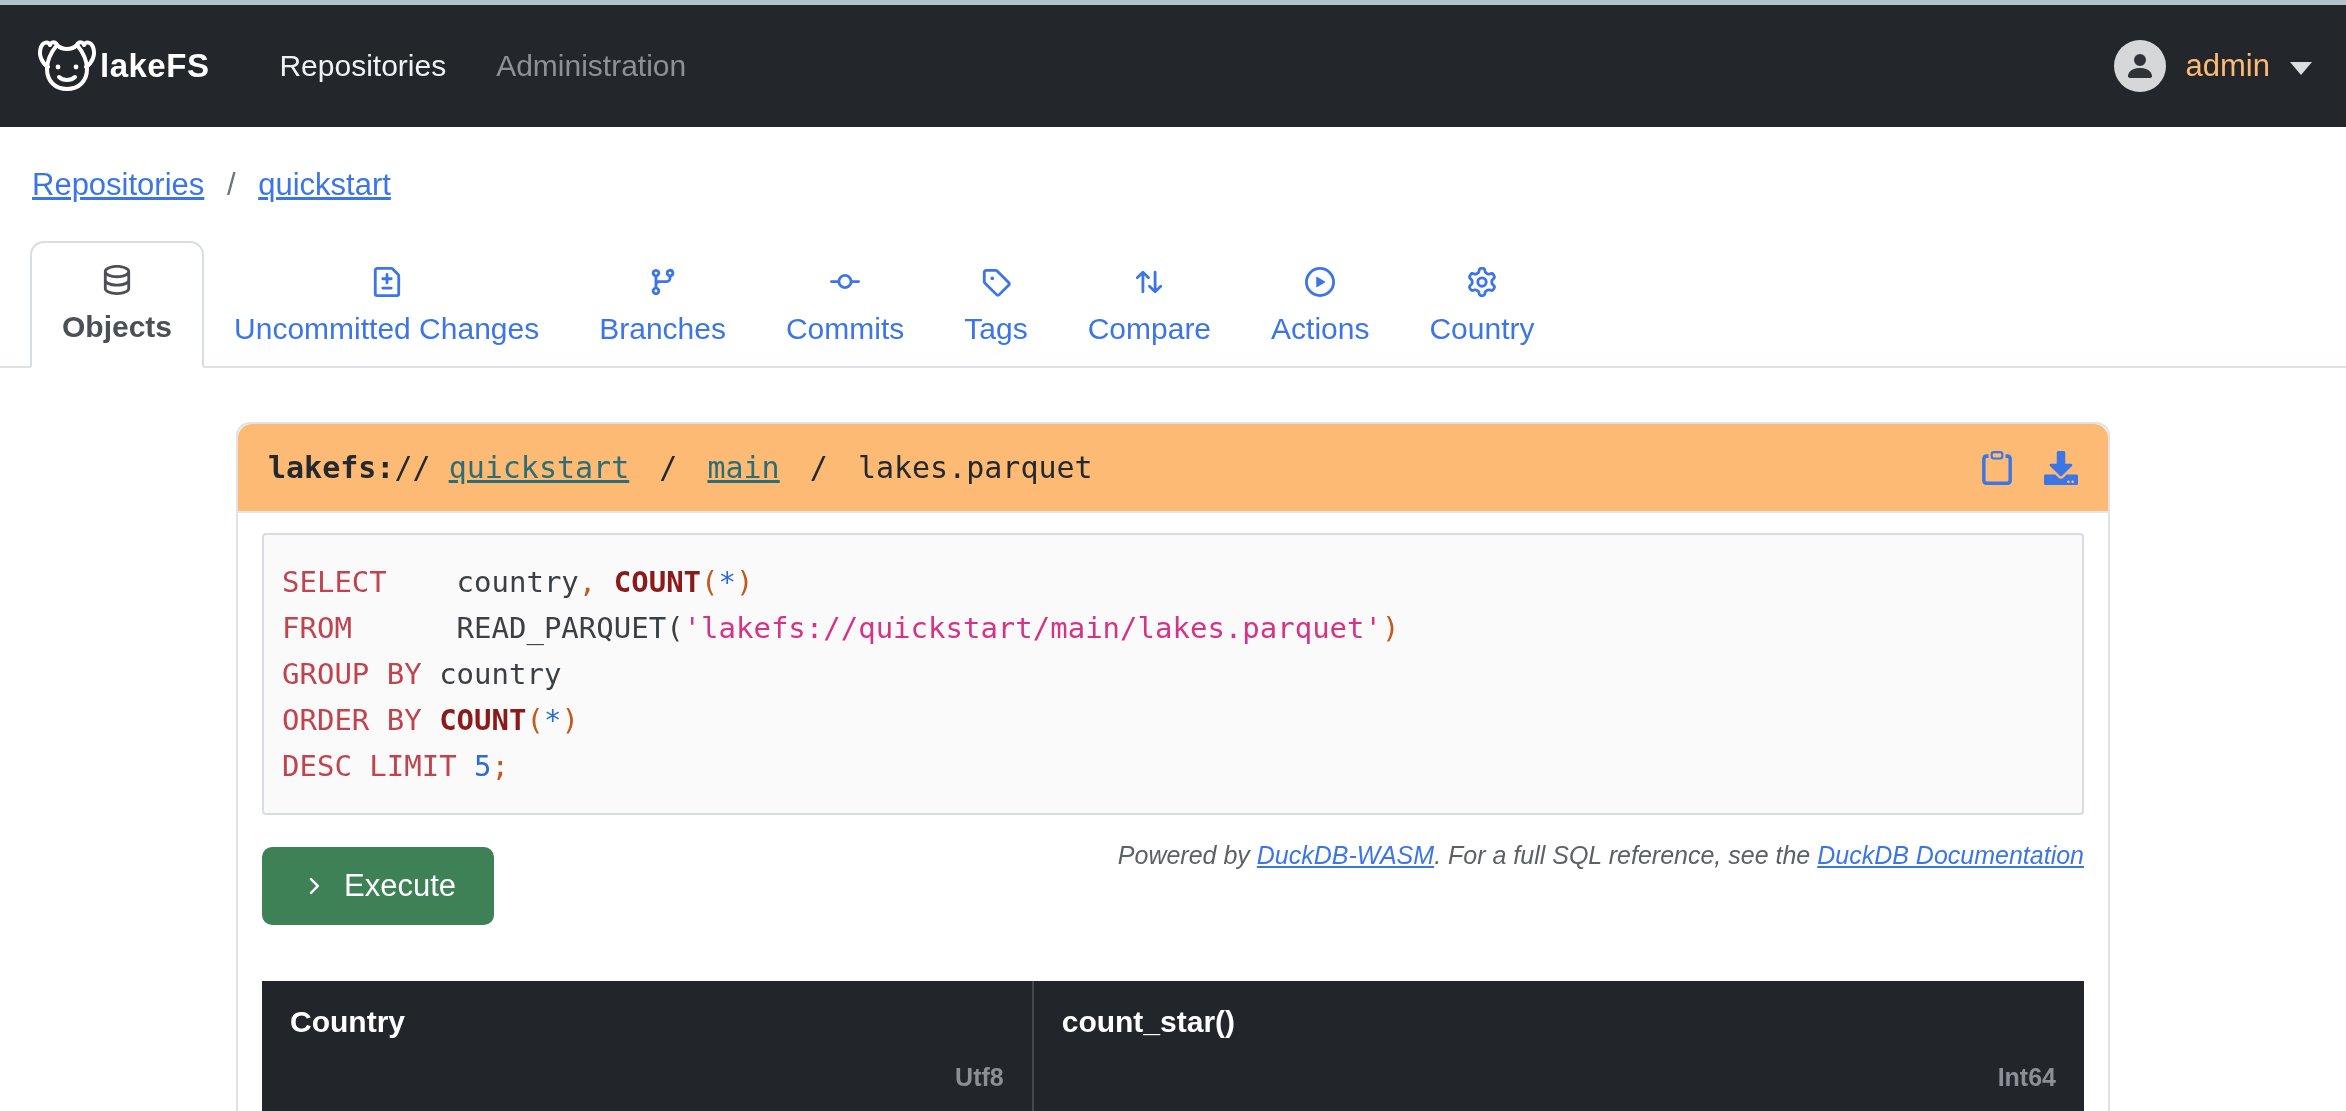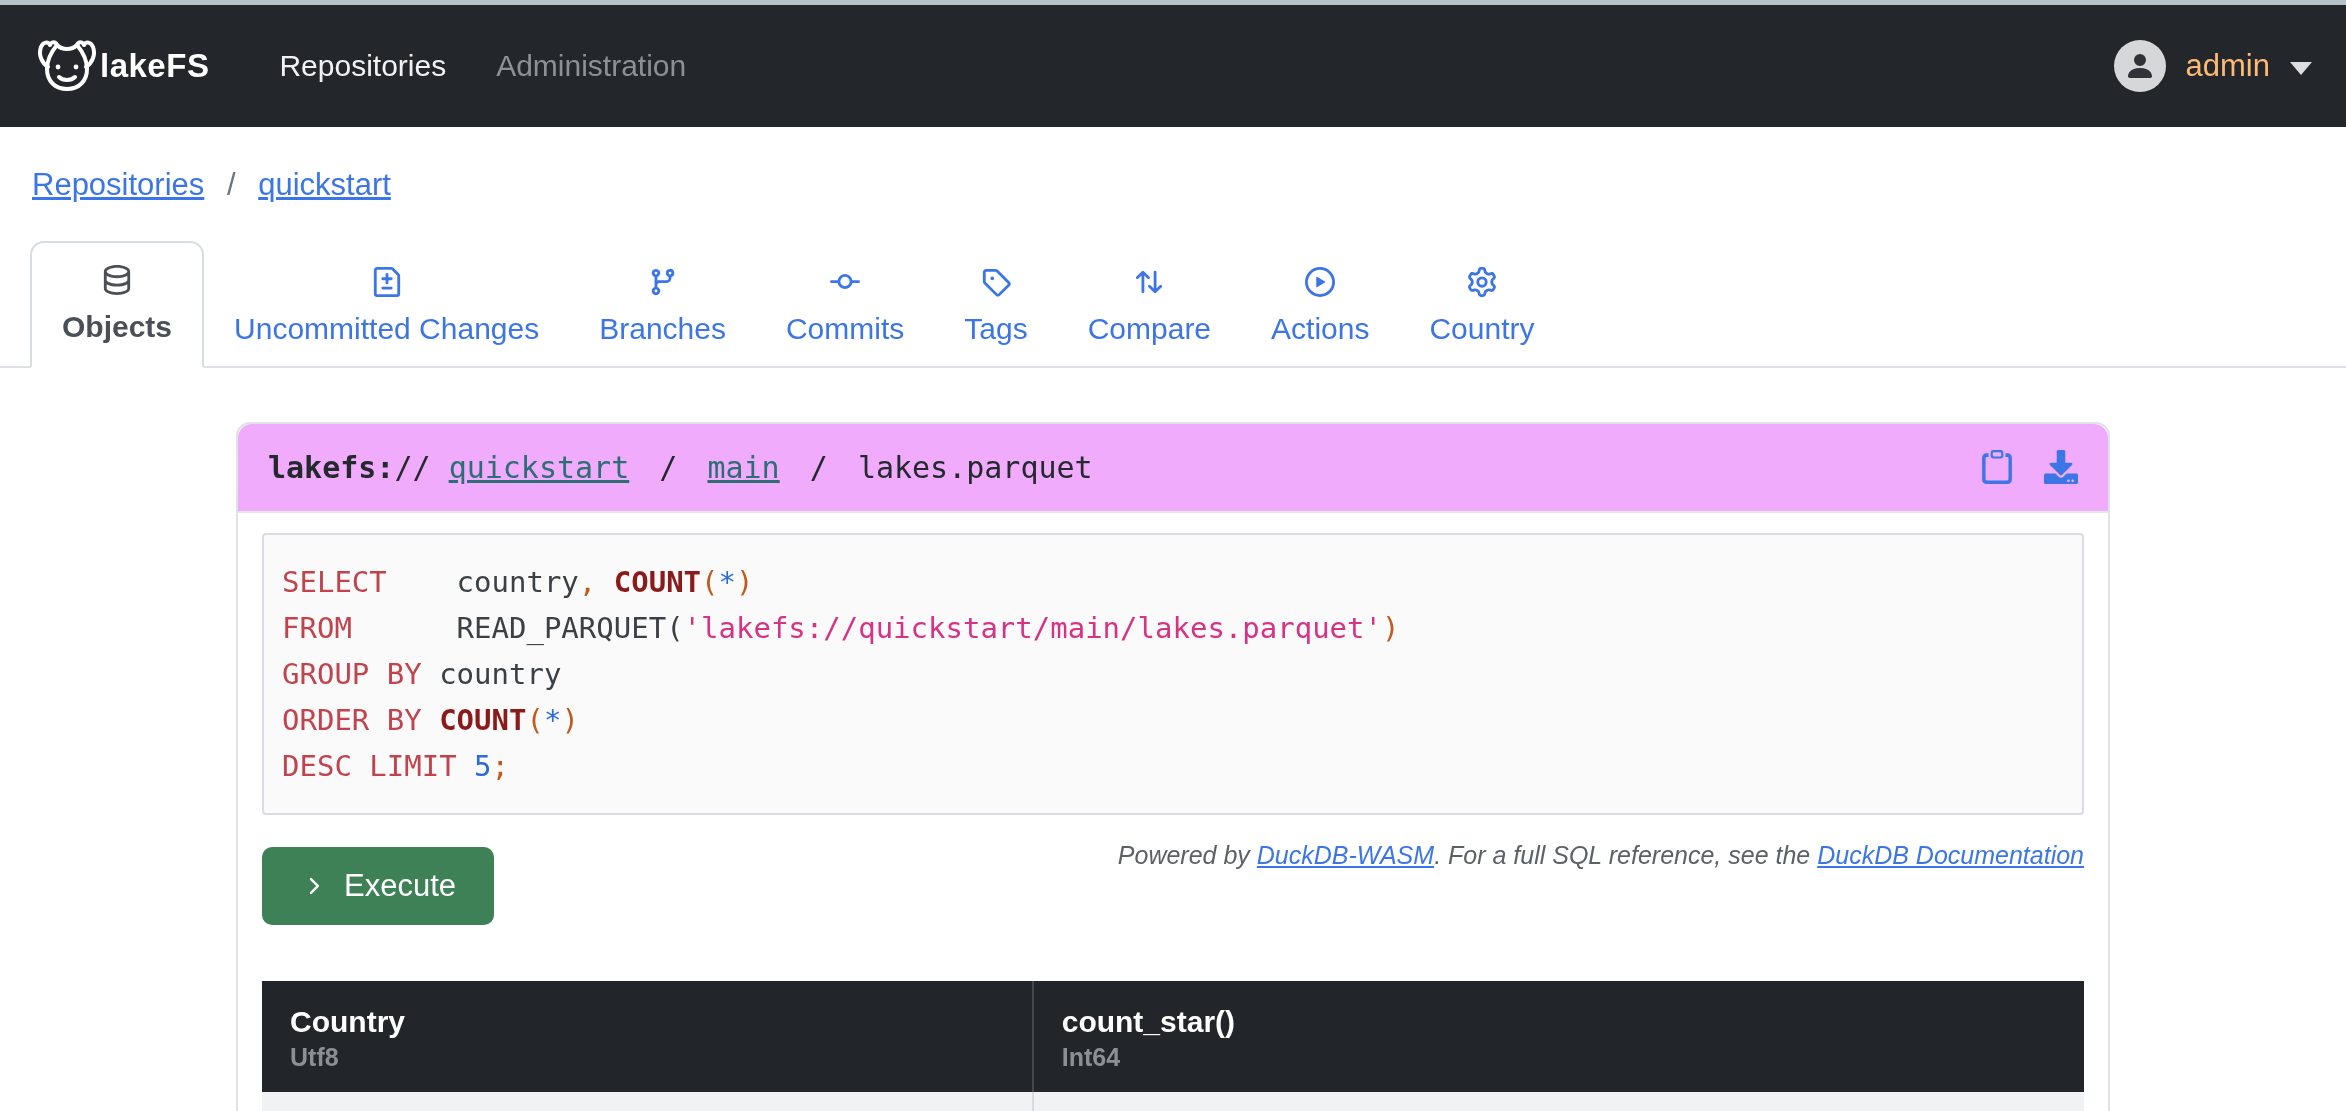--- a/index.html
+++ b/index.html
@@ -41,22 +41,22 @@
   .tab { display:flex; align-items:center; gap:15px; padding:22px 30px;
          font-size:30px; color:#3c75e6; cursor:pointer; margin-bottom:-2px; white-space:nowrap;flex-direction:column; }
   .tab svg { width:30px; height:30px; }
   .tab.active { background:#fff; border:2px solid #d8dde2; border-bottom:2px solid #ffffff;
                 border-radius:14px 14px 0 0; color:#4a5056; font-weight:bold; }
 
   
   .card { width:1874px; margin:54px auto 0; border:2px solid #dfe3e6;
           border-radius:14px; background:#fff; }
   .card-header {
-    display:flex; align-items:flex-start; justify-content:space-between;
-    padding:26px 30px; background:#f0abfc; border-bottom:2px solid #e4e7ea;
+    display:flex; align-items:flex-end; justify-content:space-between;
+    padding:26px 30px; background:#fdba74; border-bottom:2px solid #e4e7ea;
     border-radius:14px 14px 0 0;
     font-family:"DejaVu Sans Mono", monospace; font-size:30px; color:#24292e;
   }
   .path-scheme-bold { font-weight:bold; }
   .path-link { color:#2e6d74; text-decoration:underline; cursor:pointer; }
   .path-sep { margin:0 12px; }
   .header-icons { display:flex; gap:30px; align-items:center; }
   .icon-btn { background:none; border:none; padding:0; cursor:pointer; color:#3c75e6; }
   .icon-btn svg { width:34px; height:34px; display:block; }
 
@@ -89,21 +89,21 @@
 
   
   .results-table { width:100%; border-collapse:collapse; margin-top:56px; }
   .results-table th {
     background:#22262a; text-align:left; padding:24px 28px 20px;
     vertical-align:top;
   }
   .results-table th:first-child, .results-table td:first-child { width:42.3%; }
   .results-table th:first-child { border-right:2px solid #45494d; }
   .col-name { color:#ffffff; font-size:30px; font-weight:bold; }
-  .col-type { color:#8a9095; font-size:25px; font-weight:bold; margin-top:4px; }
+  .col-type { color:#8a9095; font-size:25px; font-weight:bold; margin-top:24px;text-align:right; }
   .results-table td {
     background:#f1f2f4; padding:17px 28px; color:#212529; font-size:28px;
     border-bottom:2px solid #d9dcdf;
   }
   .results-table td:first-child { border-right:2px solid #d9dcdf; }
 </style>
 </head>
 <body>
 
 <div class="window-edge"></div>

